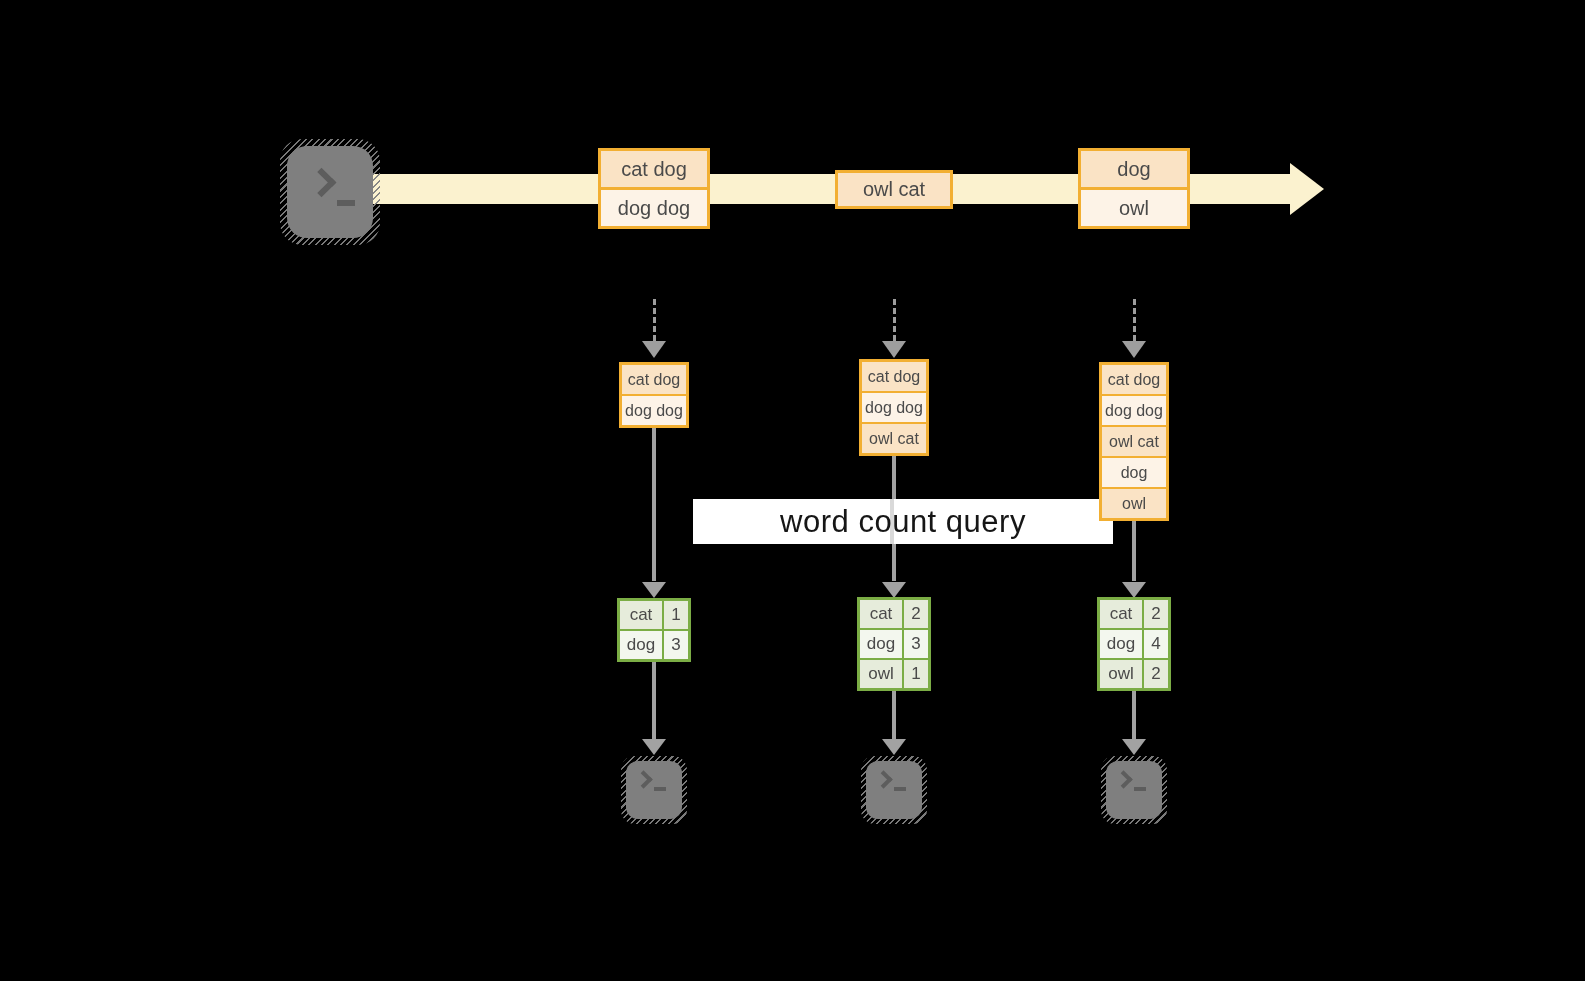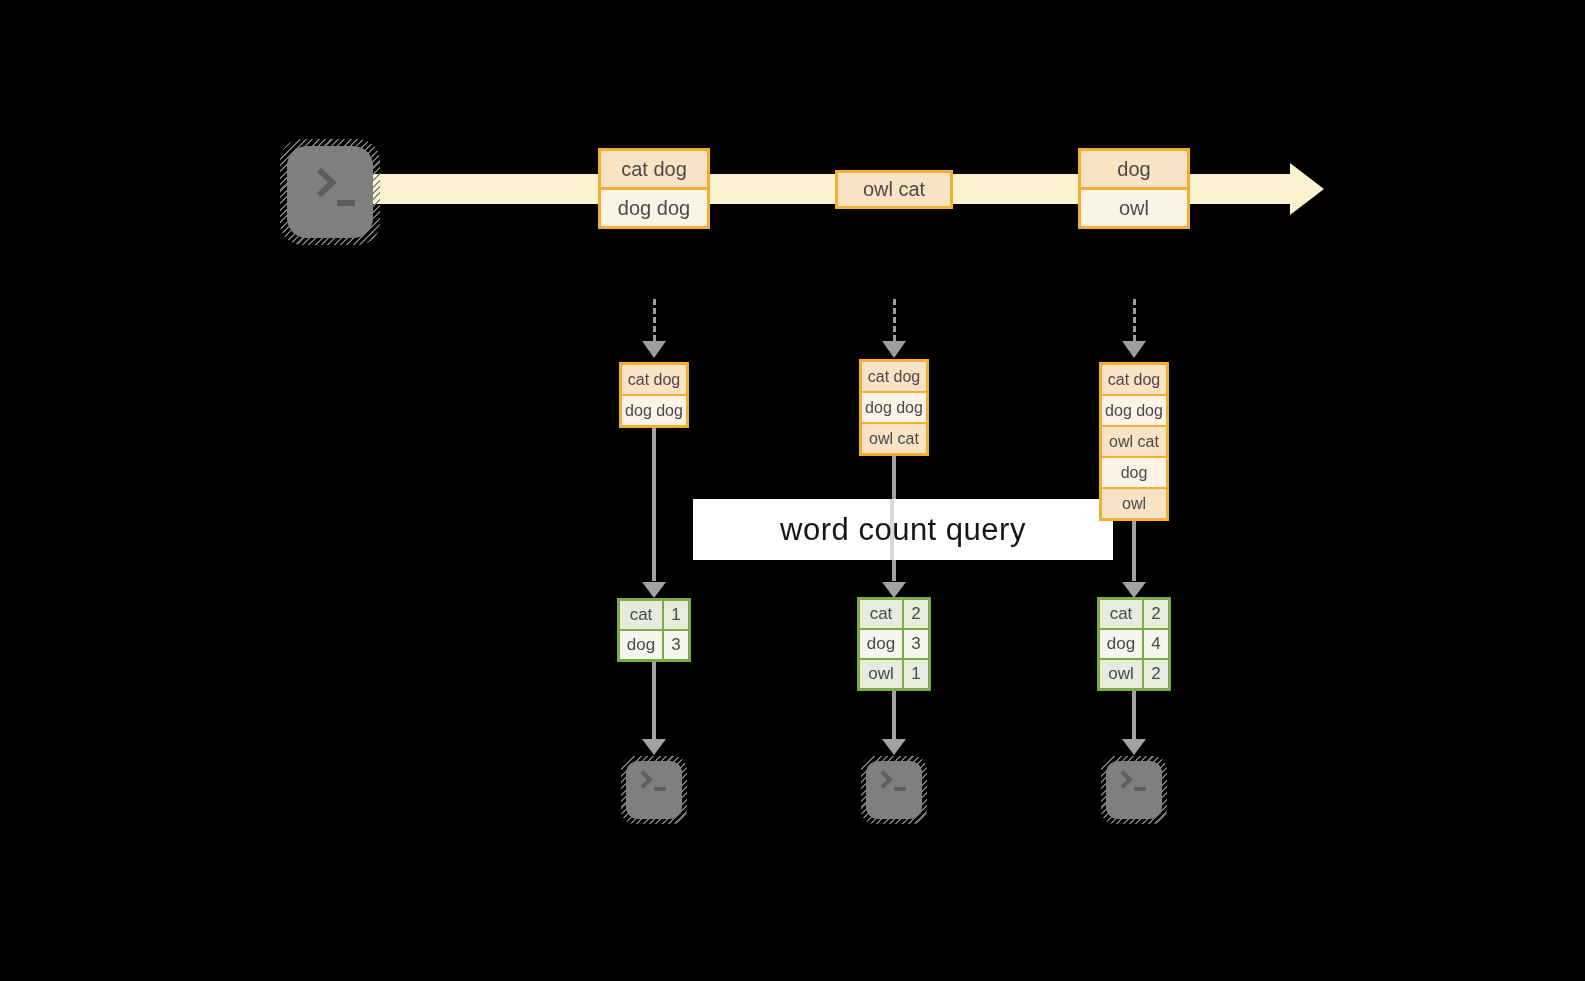--- a/index.html
+++ b/index.html
@@ -55,21 +55,21 @@
   
   .vline{position:absolute;width:4px;background:var(--arrow-gray,#A2A2A2);z-index:1;}
   .vhead{position:absolute;width:0;height:0;border-left:12px solid transparent;
          border-right:12px solid transparent;border-top:16px solid var(--arrow-gray,#A2A2A2);z-index:1;}
   .l1{left:652px;top:387px;height:153px;} .l2{left:892px;top:413px;height:127px;} .l3{left:1132px;top:480px;height:60px;}
   .h1{left:642px;top:541px;} .h2{left:882px;top:541px;} .h3{left:1122px;top:541px;}
   .m1{left:652px;top:621px;height:77px;} .m2{left:892px;top:650px;height:48px;} .m3{left:1132px;top:650px;height:48px;}
   .g1{left:642px;top:698px;} .g2{left:882px;top:698px;} .g3{left:1122px;top:698px;}
 
   
-  .query{position:absolute;left:693px;top:458px;width:420px;height:61px;background:#ffffff;z-index:2;
+  .query{position:absolute;left:693px;top:458px;width:420px;height:45px;background:#ffffff;z-index:2;
          display:flex;align-items:center;justify-content:center;}
   .query .crossline{position:absolute;left:197px;top:0;width:4px;height:100%;background:#d9d9d9;}
   .query .qtext{position:relative;font-size:31px;color:#161616;letter-spacing:.5px;}
 
   
   .rtable{position:absolute;display:grid;grid-template-columns:42px 24px;gap:2px;
           background:var(--accent-green,#7BAD45);border:3px solid var(--accent-green,#7BAD45);z-index:3;}
   .rcell{height:28px;display:flex;align-items:center;justify-content:center;font-size:17px;
          color:var(--text-dark,#4A4A4A);background:var(--fill-green-light,#F3F7EE);text-align:right;}
   .rcell:nth-child(4n+1),.rcell:nth-child(4n+2){background:var(--fill-green,#E6ECDB);}

